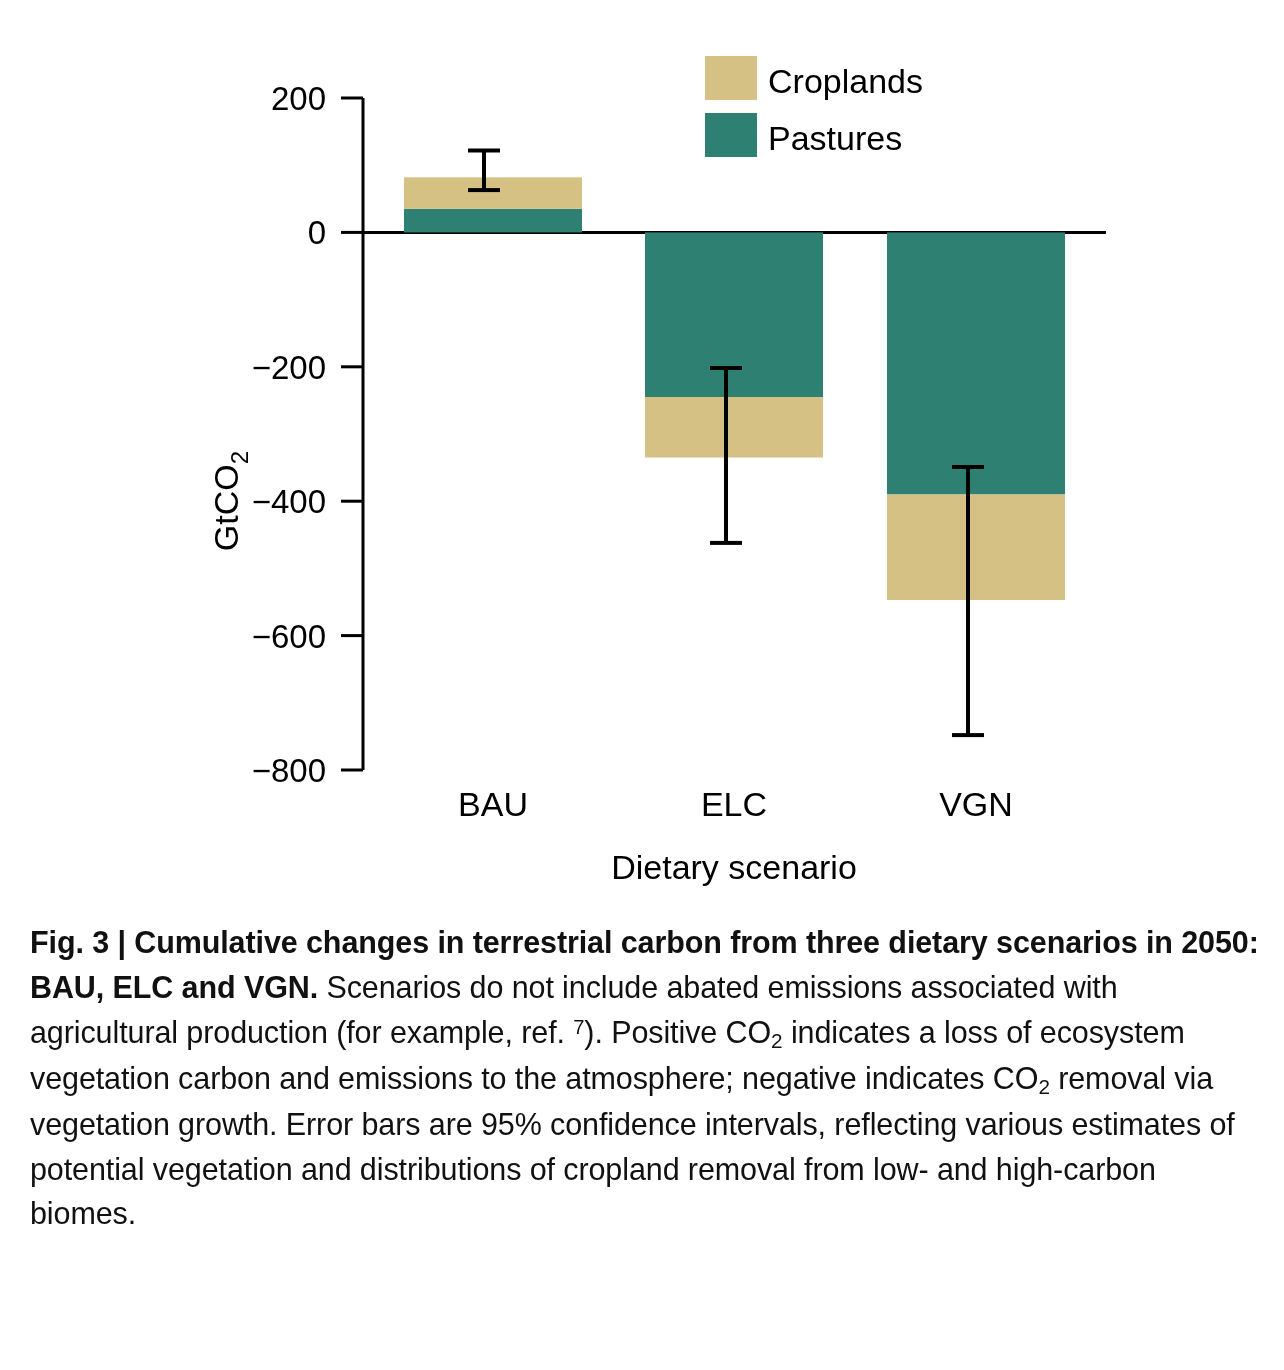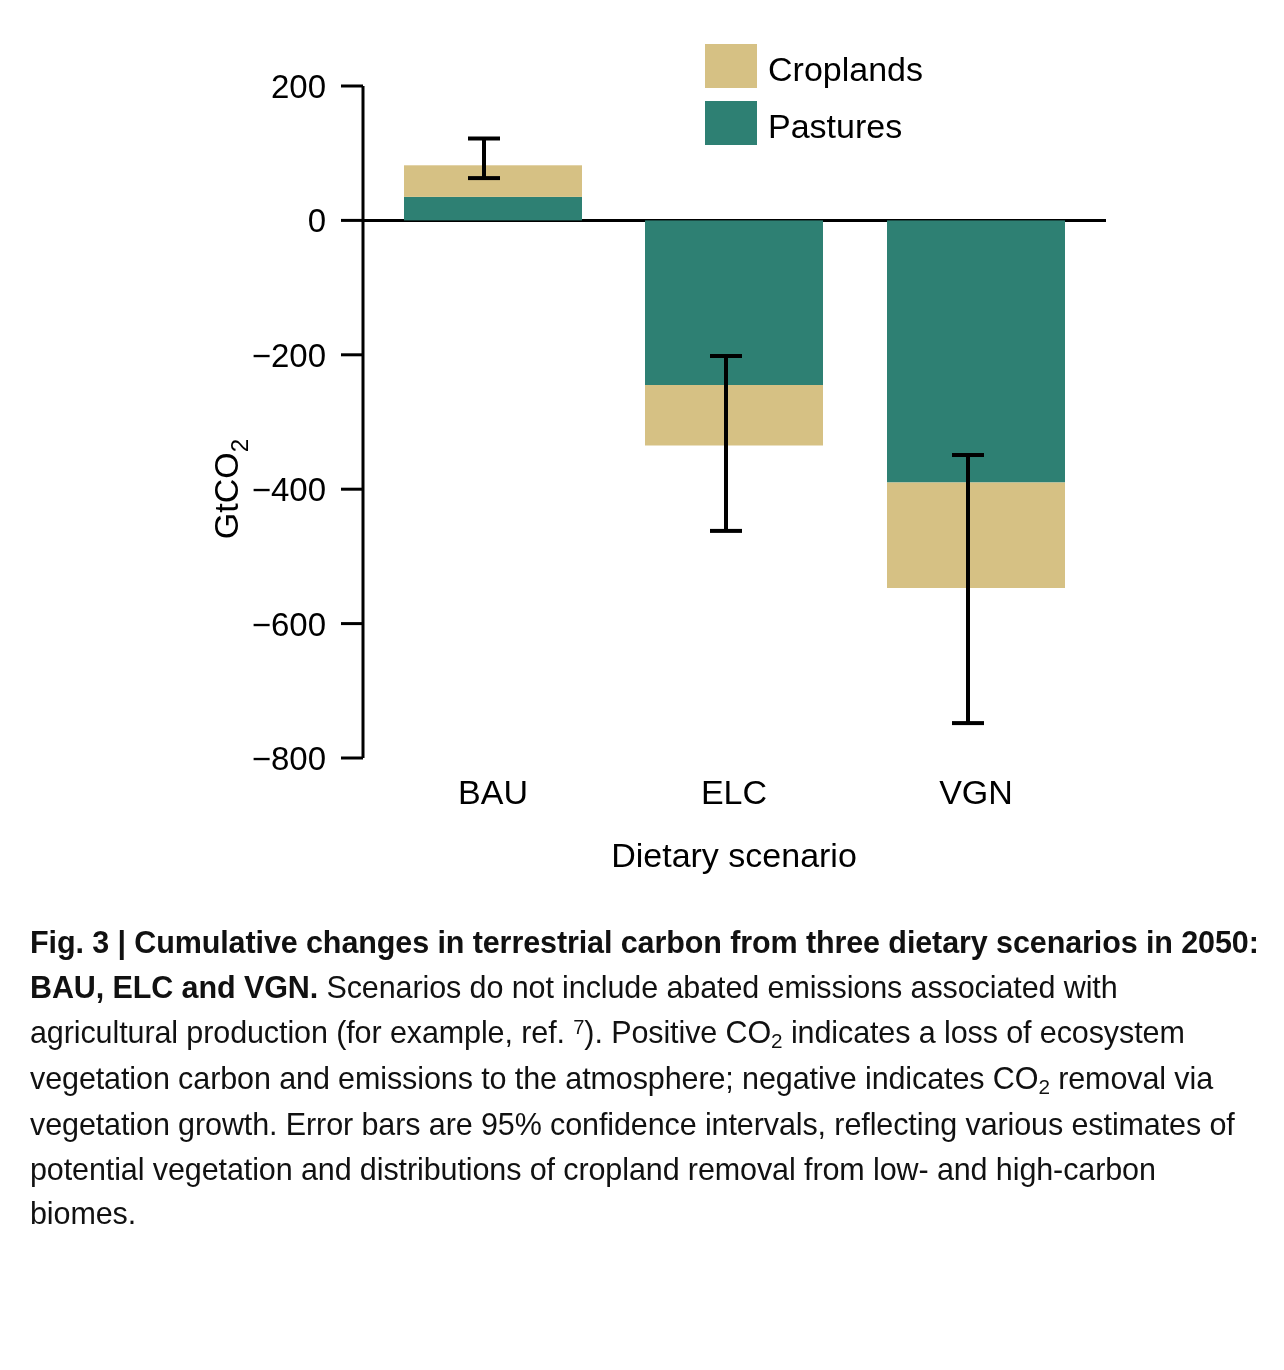--- a/index.html
+++ b/index.html
@@ -13,21 +13,21 @@
     font-family: "Liberation Sans", sans-serif;
     color: #000000;
     position: relative;
     overflow: hidden;
   }
 
   
   #figure {
     position: absolute;
     left: 0;
-    top: 4px;
+    top: 16px;
     width: 1284px;
     height: 890px;
   }
 
   #plot-svg {
     position: absolute;
     left: 0;
     top: 0;
   }
 

